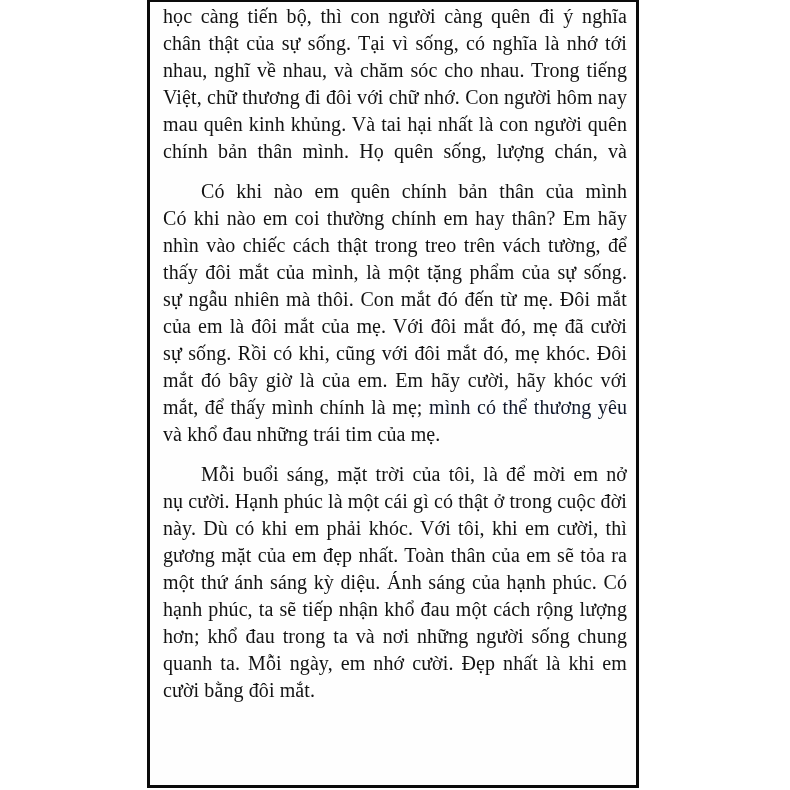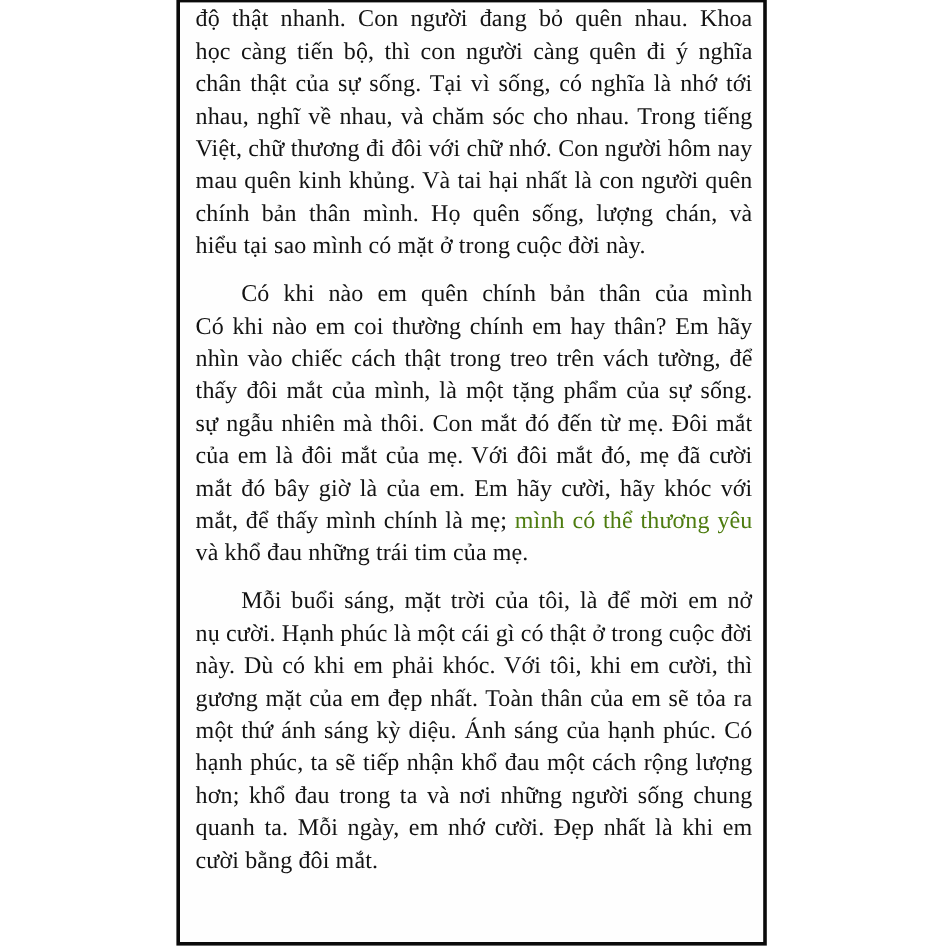--- a/index.html
+++ b/index.html
@@ -46,45 +46,44 @@
     white-space: normal;
   }
   .text-line.para-end {
     text-align-last: left;
     -moz-text-align-last: left;
   }
   .text-line.indented {
     text-indent: 38px;
   }
   .tone-light {
-    color: #4d7c0f;
+    color: #0f172a;
   }
 </style>
 </head>
 <body>
 
 <div id="page-frame"></div>
 <div id="page-text">
     <div class="paragraph">
-      <div class="text-line">độ thật nhanh. Con người đang bỏ quên nhau. Khoa</div>
       <div class="text-line">học càng tiến bộ, thì con người càng quên đi ý nghĩa</div>
       <div class="text-line">chân thật của sự sống. Tại vì sống, có nghĩa là nhớ tới</div>
       <div class="text-line">nhau, nghĩ về nhau, và chăm sóc cho nhau. Trong tiếng</div>
       <div class="text-line">Việt, chữ thương đi đôi với chữ nhớ. Con người hôm nay</div>
       <div class="text-line">mau quên kinh khủng. Và tai hại nhất là con người quên</div>
       <div class="text-line">chính bản thân mình. Họ quên sống, lượng chán, và không</div>
-      <div class="text-line para-end">hiểu tại sao mình có mặt ở trong cuộc đời này.</div>
     </div>
     <div class="paragraph">
       <div class="text-line indented">Có khi nào em quên chính bản thân của mình không?</div>
       <div class="text-line">Có khi nào em coi thường chính em hay thân? Em hãy</div>
       <div class="text-line">nhìn vào chiếc cách thật trong treo trên vách tường, để</div>
       <div class="text-line">thấy đôi mắt của mình, là một tặng phẩm của sự sống.</div>
       <div class="text-line">sự ngẫu nhiên mà thôi. Con mắt đó đến từ mẹ. Đôi mắt</div>
       <div class="text-line">của em là đôi mắt của mẹ. Với đôi mắt đó, mẹ đã cười với</div>
+      <div class="text-line">sự sống. Rồi có khi, cũng với đôi mắt đó, mẹ khóc. Đôi</div>
       <div class="text-line">mắt đó bây giờ là của em. Em hãy cười, hãy khóc với đôi</div>
       <div class="text-line"><span class="">mắt, để thấy mình chính là mẹ; </span><span class="tone-light">mình có thể thương yêu</span></div>
       <div class="text-line para-end">và khổ đau những trái tim của mẹ.</div>
     </div>
     <div class="paragraph">
       <div class="text-line indented">Mỗi buổi sáng, mặt trời của tôi, là để mời em nở một</div>
       <div class="text-line">nụ cười. Hạnh phúc là một cái gì có thật ở trong cuộc đời</div>
       <div class="text-line">này. Dù có khi em phải khóc. Với tôi, khi em cười, thì</div>
       <div class="text-line">gương mặt của em đẹp nhất. Toàn thân của em sẽ tỏa ra</div>
       <div class="text-line">một thứ ánh sáng kỳ diệu. Ánh sáng của hạnh phúc. Có</div>

